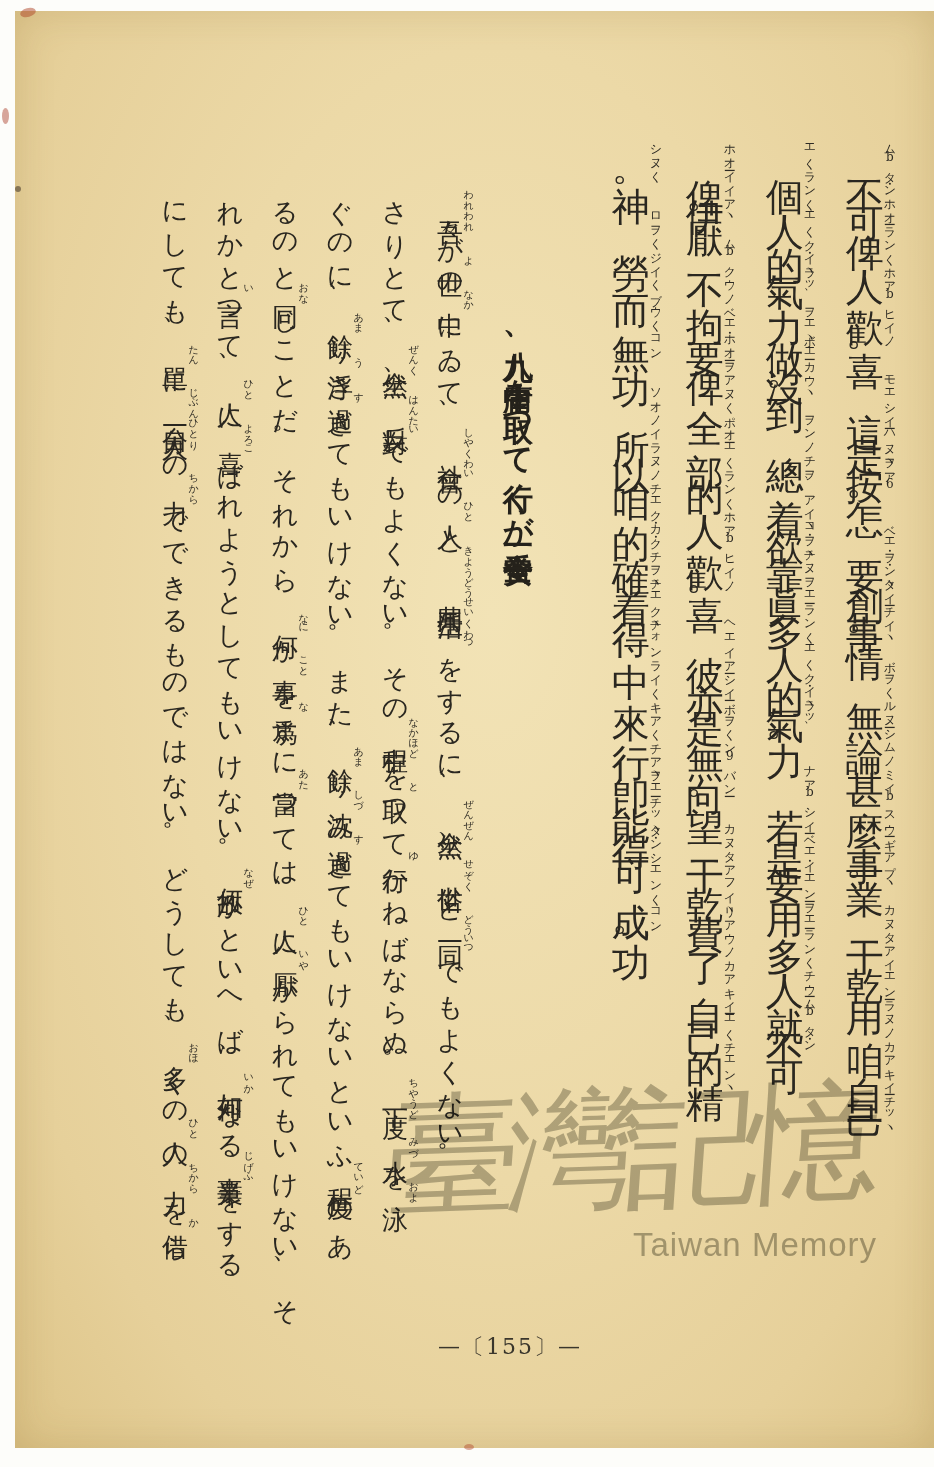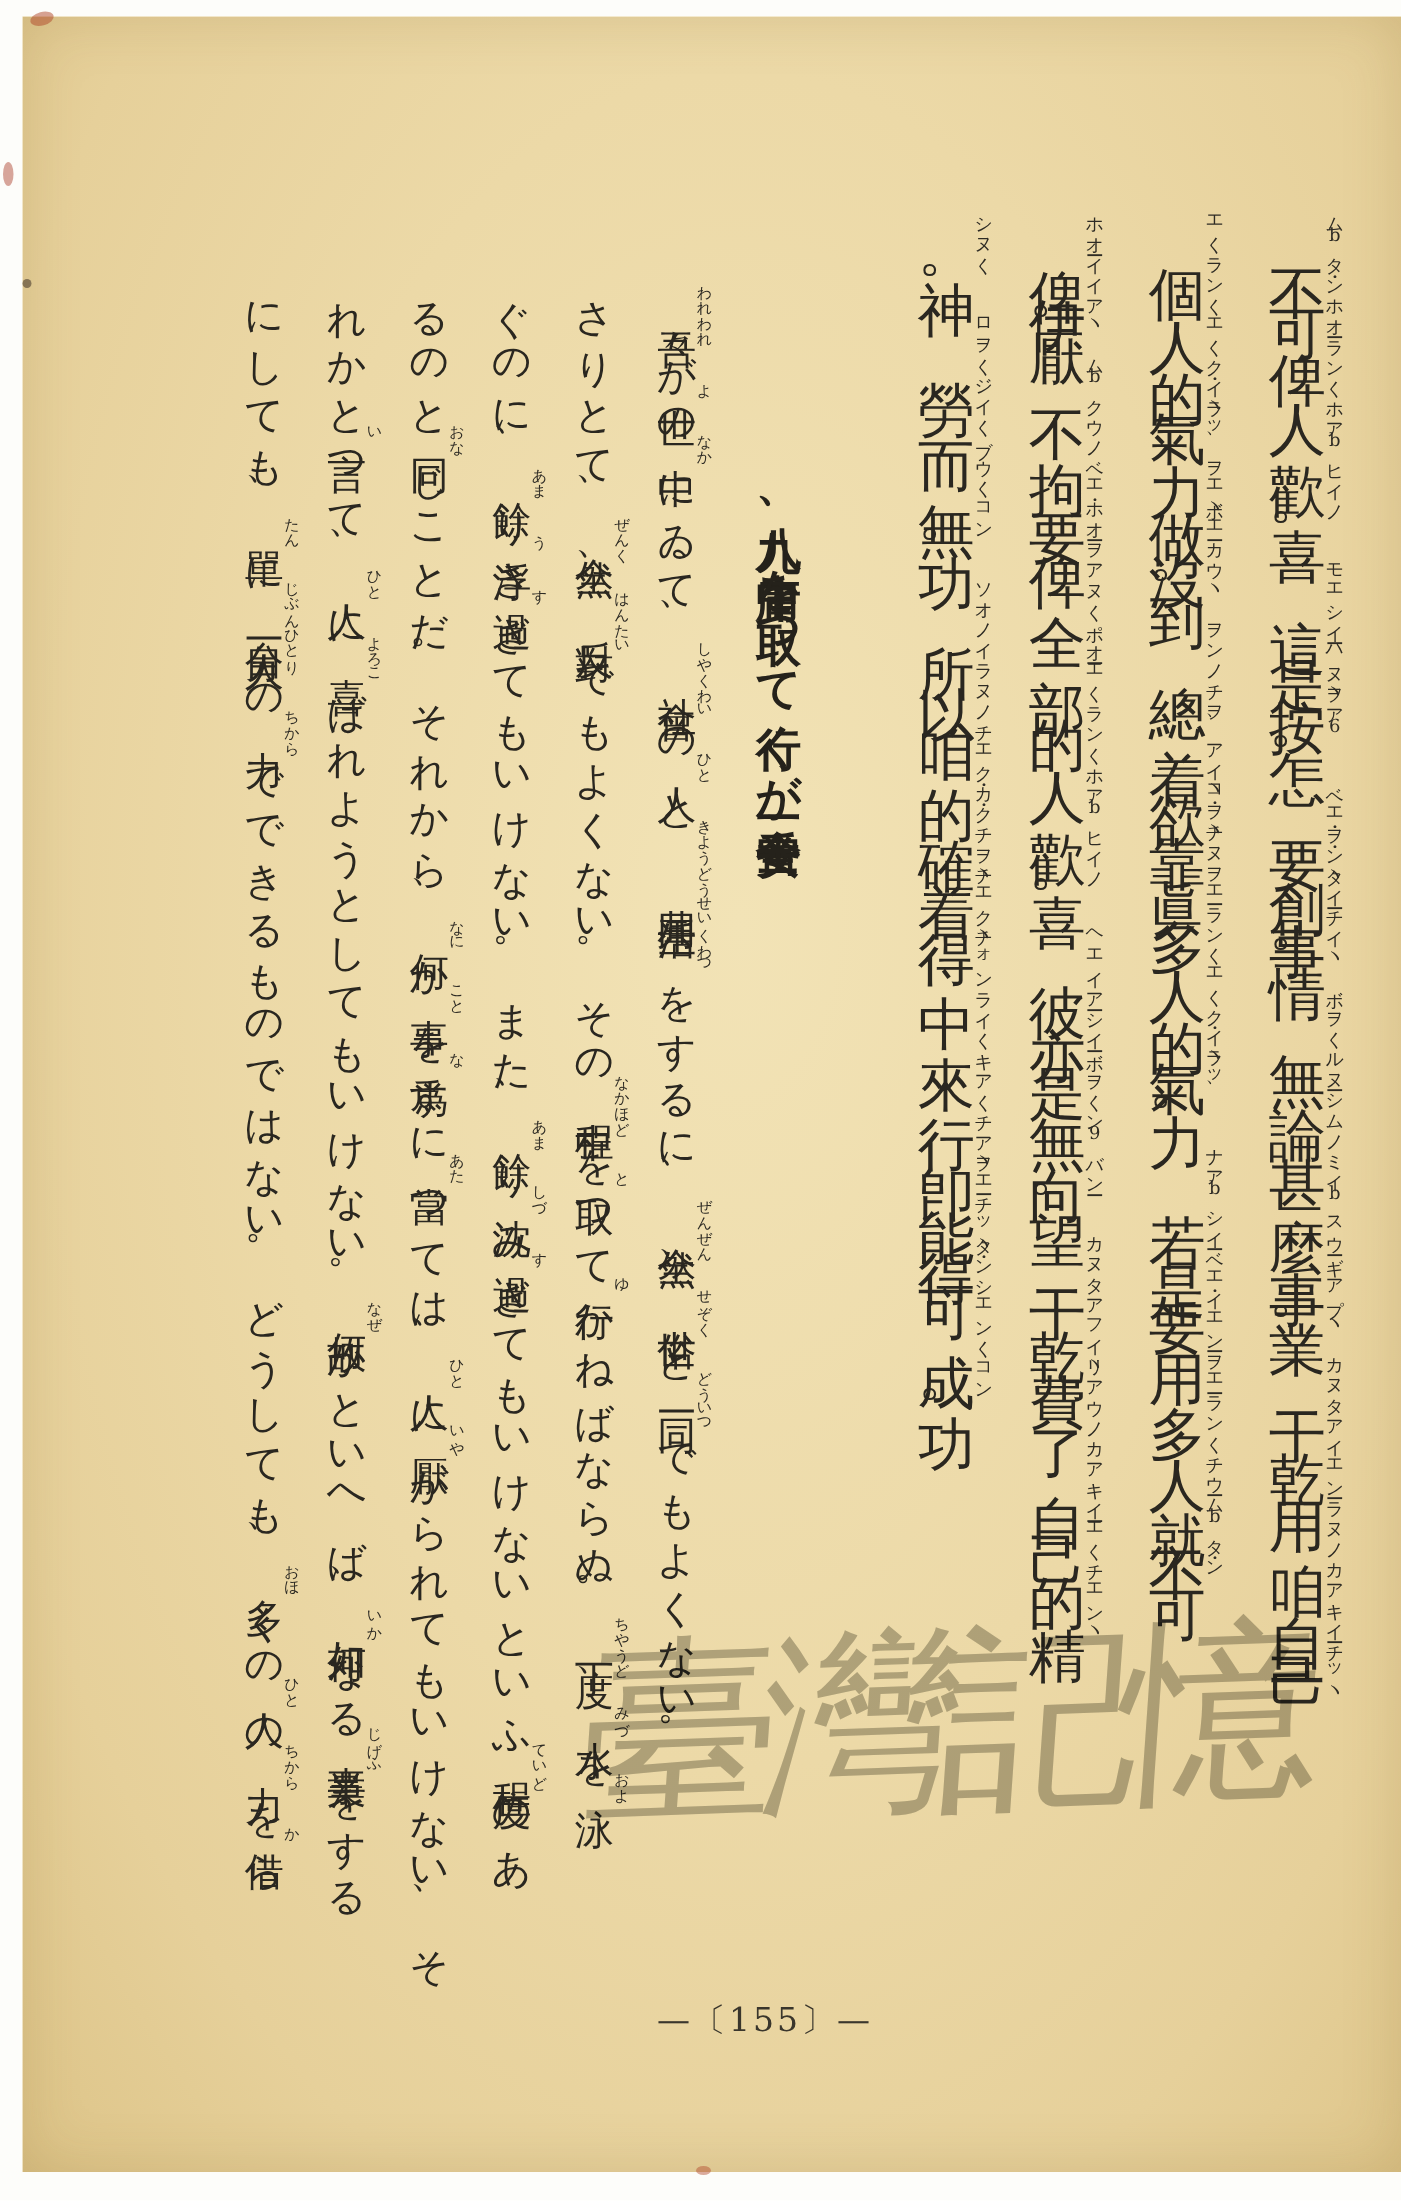--- a/index.html
+++ b/index.html
@@ -64,19 +64,20 @@
     <div class="vcol ja-col j3">ぐのに、<ruby>餘<rt>あま</rt></ruby>り<ruby>浮<rt>う</rt></ruby>き<ruby>過<rt>す</rt></ruby>ぎてもいけない。また、<ruby>餘<rt>あま</rt></ruby>り<ruby>沈<rt>しづ</rt></ruby>み<ruby>過<rt>す</rt></ruby>ぎてもいけないといふ<ruby>程度<rt>ていど</rt></ruby>のあ</div>
     <div class="vcol ja-col j4">るのと<ruby>同<rt>おな</rt></ruby>じことだ。それから、<ruby>何<rt>なに</rt></ruby>か<ruby>事<rt>こと</rt></ruby>を<ruby>爲<rt>な</rt></ruby>すに<ruby>當<rt>あた</rt></ruby>つては、<ruby>人<rt>ひと</rt></ruby>に<ruby>厭<rt>いや</rt></ruby>がられてもいけない、そ</div>
     <div class="vcol ja-col j5">れかと<ruby>言<rt>い</rt></ruby>つて、<ruby>人<rt>ひと</rt></ruby>に<ruby>喜<rt>よろこ</rt></ruby>ばれようとしてもいけない。<ruby>何故<rt>なぜ</rt></ruby>かといへば、<ruby>如何<rt>いか</rt></ruby>なる<ruby>事業<rt>じげふ</rt></ruby>をする</div>
     <div class="vcol ja-col j6">にしても、<ruby>單<rt>たん</rt></ruby>に<ruby>自分一人<rt>じぶんひとり</rt></ruby>の<ruby>力<rt>ちから</rt></ruby>でできるものではない。どうしても、<ruby>多<rt>おほ</rt></ruby>くの<ruby>人<rt>ひと</rt></ruby>の<ruby>力<rt>ちから</rt></ruby>を<ruby>借<rt>か</rt></ruby>ら</div>
 
     <div class="page-number">—〔155〕—</div>
   </div>
 
   <div class="wm-layer">
     <div class="wm-calligraphy">臺灣記憶</div>
+    <div class="wm-latin">Taiwan Memory</div>
   </div>
 
   <div class="speck speck-a"></div>
   <div class="speck speck-b"></div>
   <div class="speck speck-c"></div>
   <div class="speck speck-d"></div>
 </div>
 
 </body></html>

